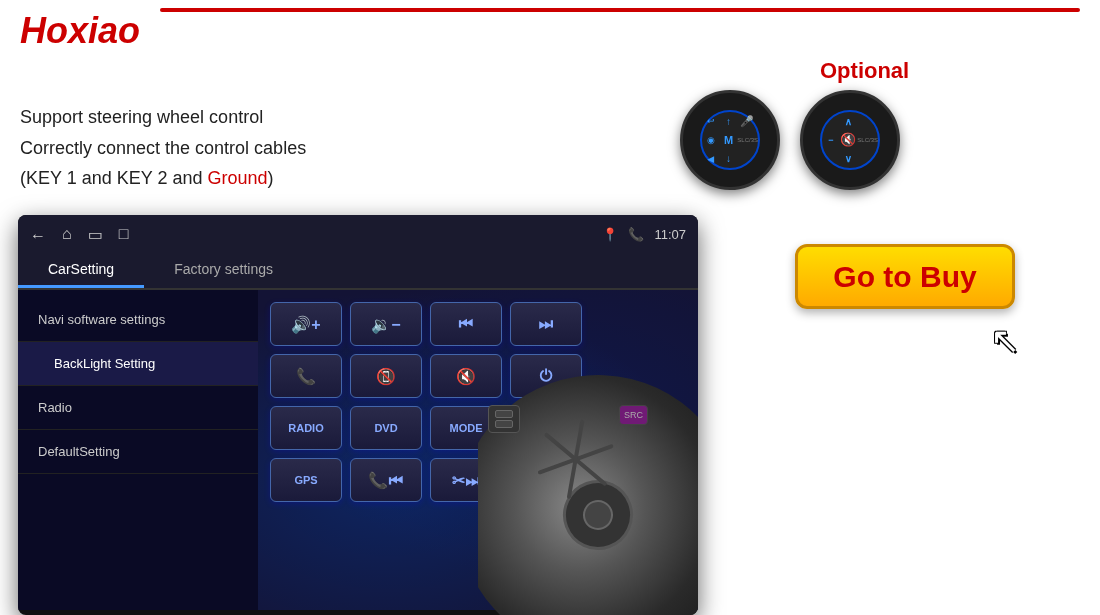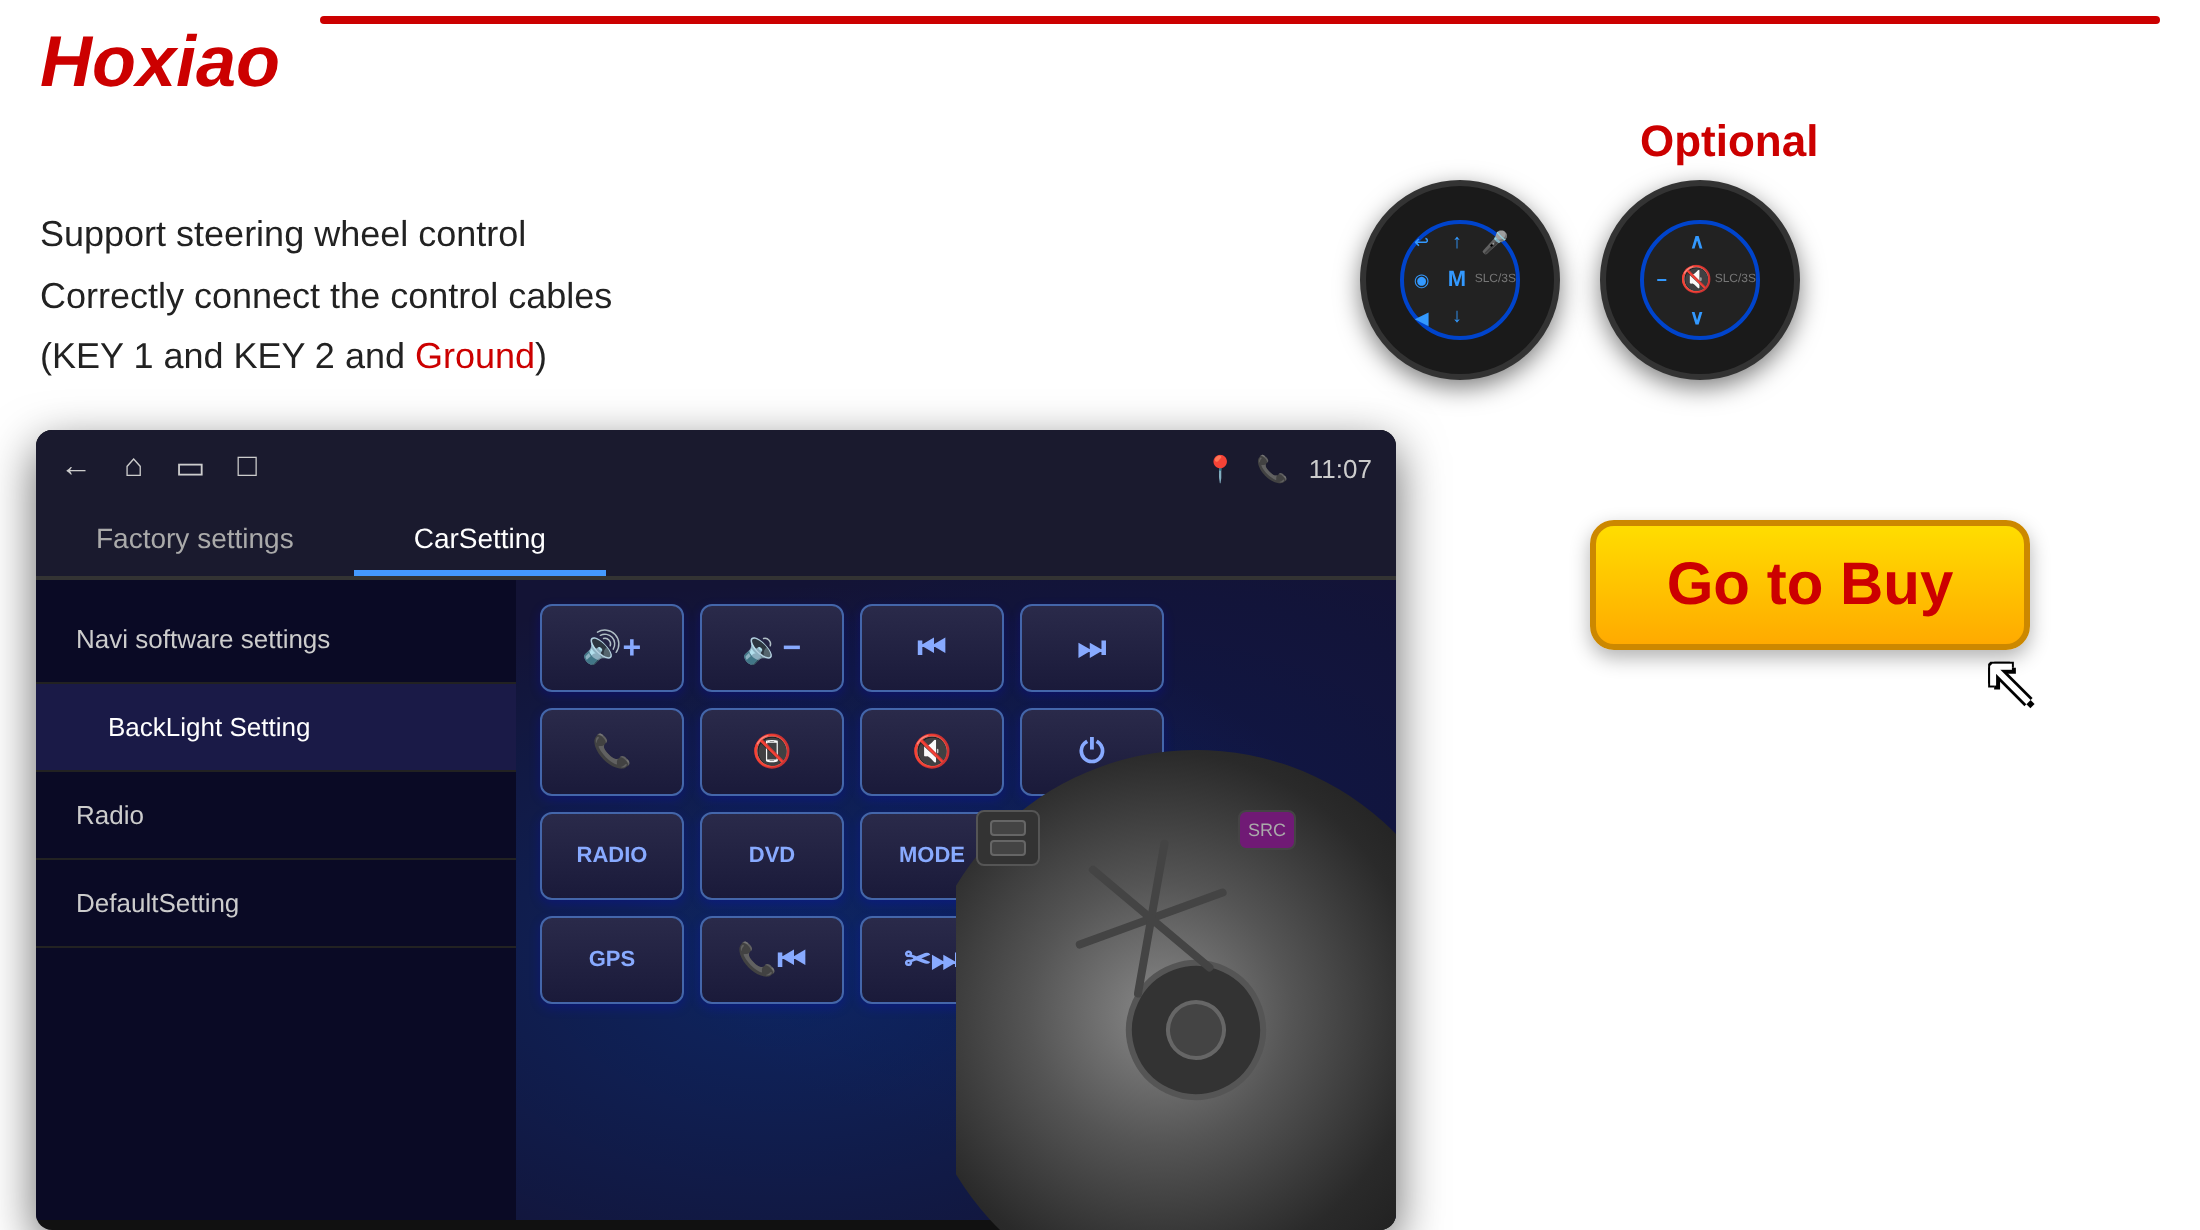--- a/index.html
+++ b/index.html
@@ -90,21 +90,21 @@
       display: flex;
       align-items: center;
       justify-content: center;
       flex-direction: column;
       gap: 2px;
     }
 
     
     .go-to-buy {
       position: absolute;
-      top: 260px;
+      top: 244px;
       left: 795px;
       width: 220px;
       height: 65px;
       background: linear-gradient(180deg, #ffdd00 0%, #ffaa00 100%);
       border: 3px solid #cc8800;
       border-radius: 12px;
       display: flex;
       align-items: center;
       justify-content: center;
       cursor: pointer;
@@ -318,22 +318,22 @@
     <span class="topbar-icon">□</span>
     <div class="topbar-spacer"></div>
     <div class="topbar-right">
       <span>📍</span>
       <span>📞</span>
       <span>11:07</span>
     </div>
   </div>
 
   <div class="settings-tabs">
+    <div class="tab active">CarSetting</div>
     <div class="tab">Factory settings</div>
-    <div class="tab active">CarSetting</div>
   </div>
 
   <div class="settings-content">
 
     <div class="left-menu">
       <div class="menu-item">Navi software settings</div>
       <div class="menu-item active">BackLight Setting</div>
       <div class="menu-item">Radio</div>
       <div class="menu-item">DefaultSetting</div>
     </div>

